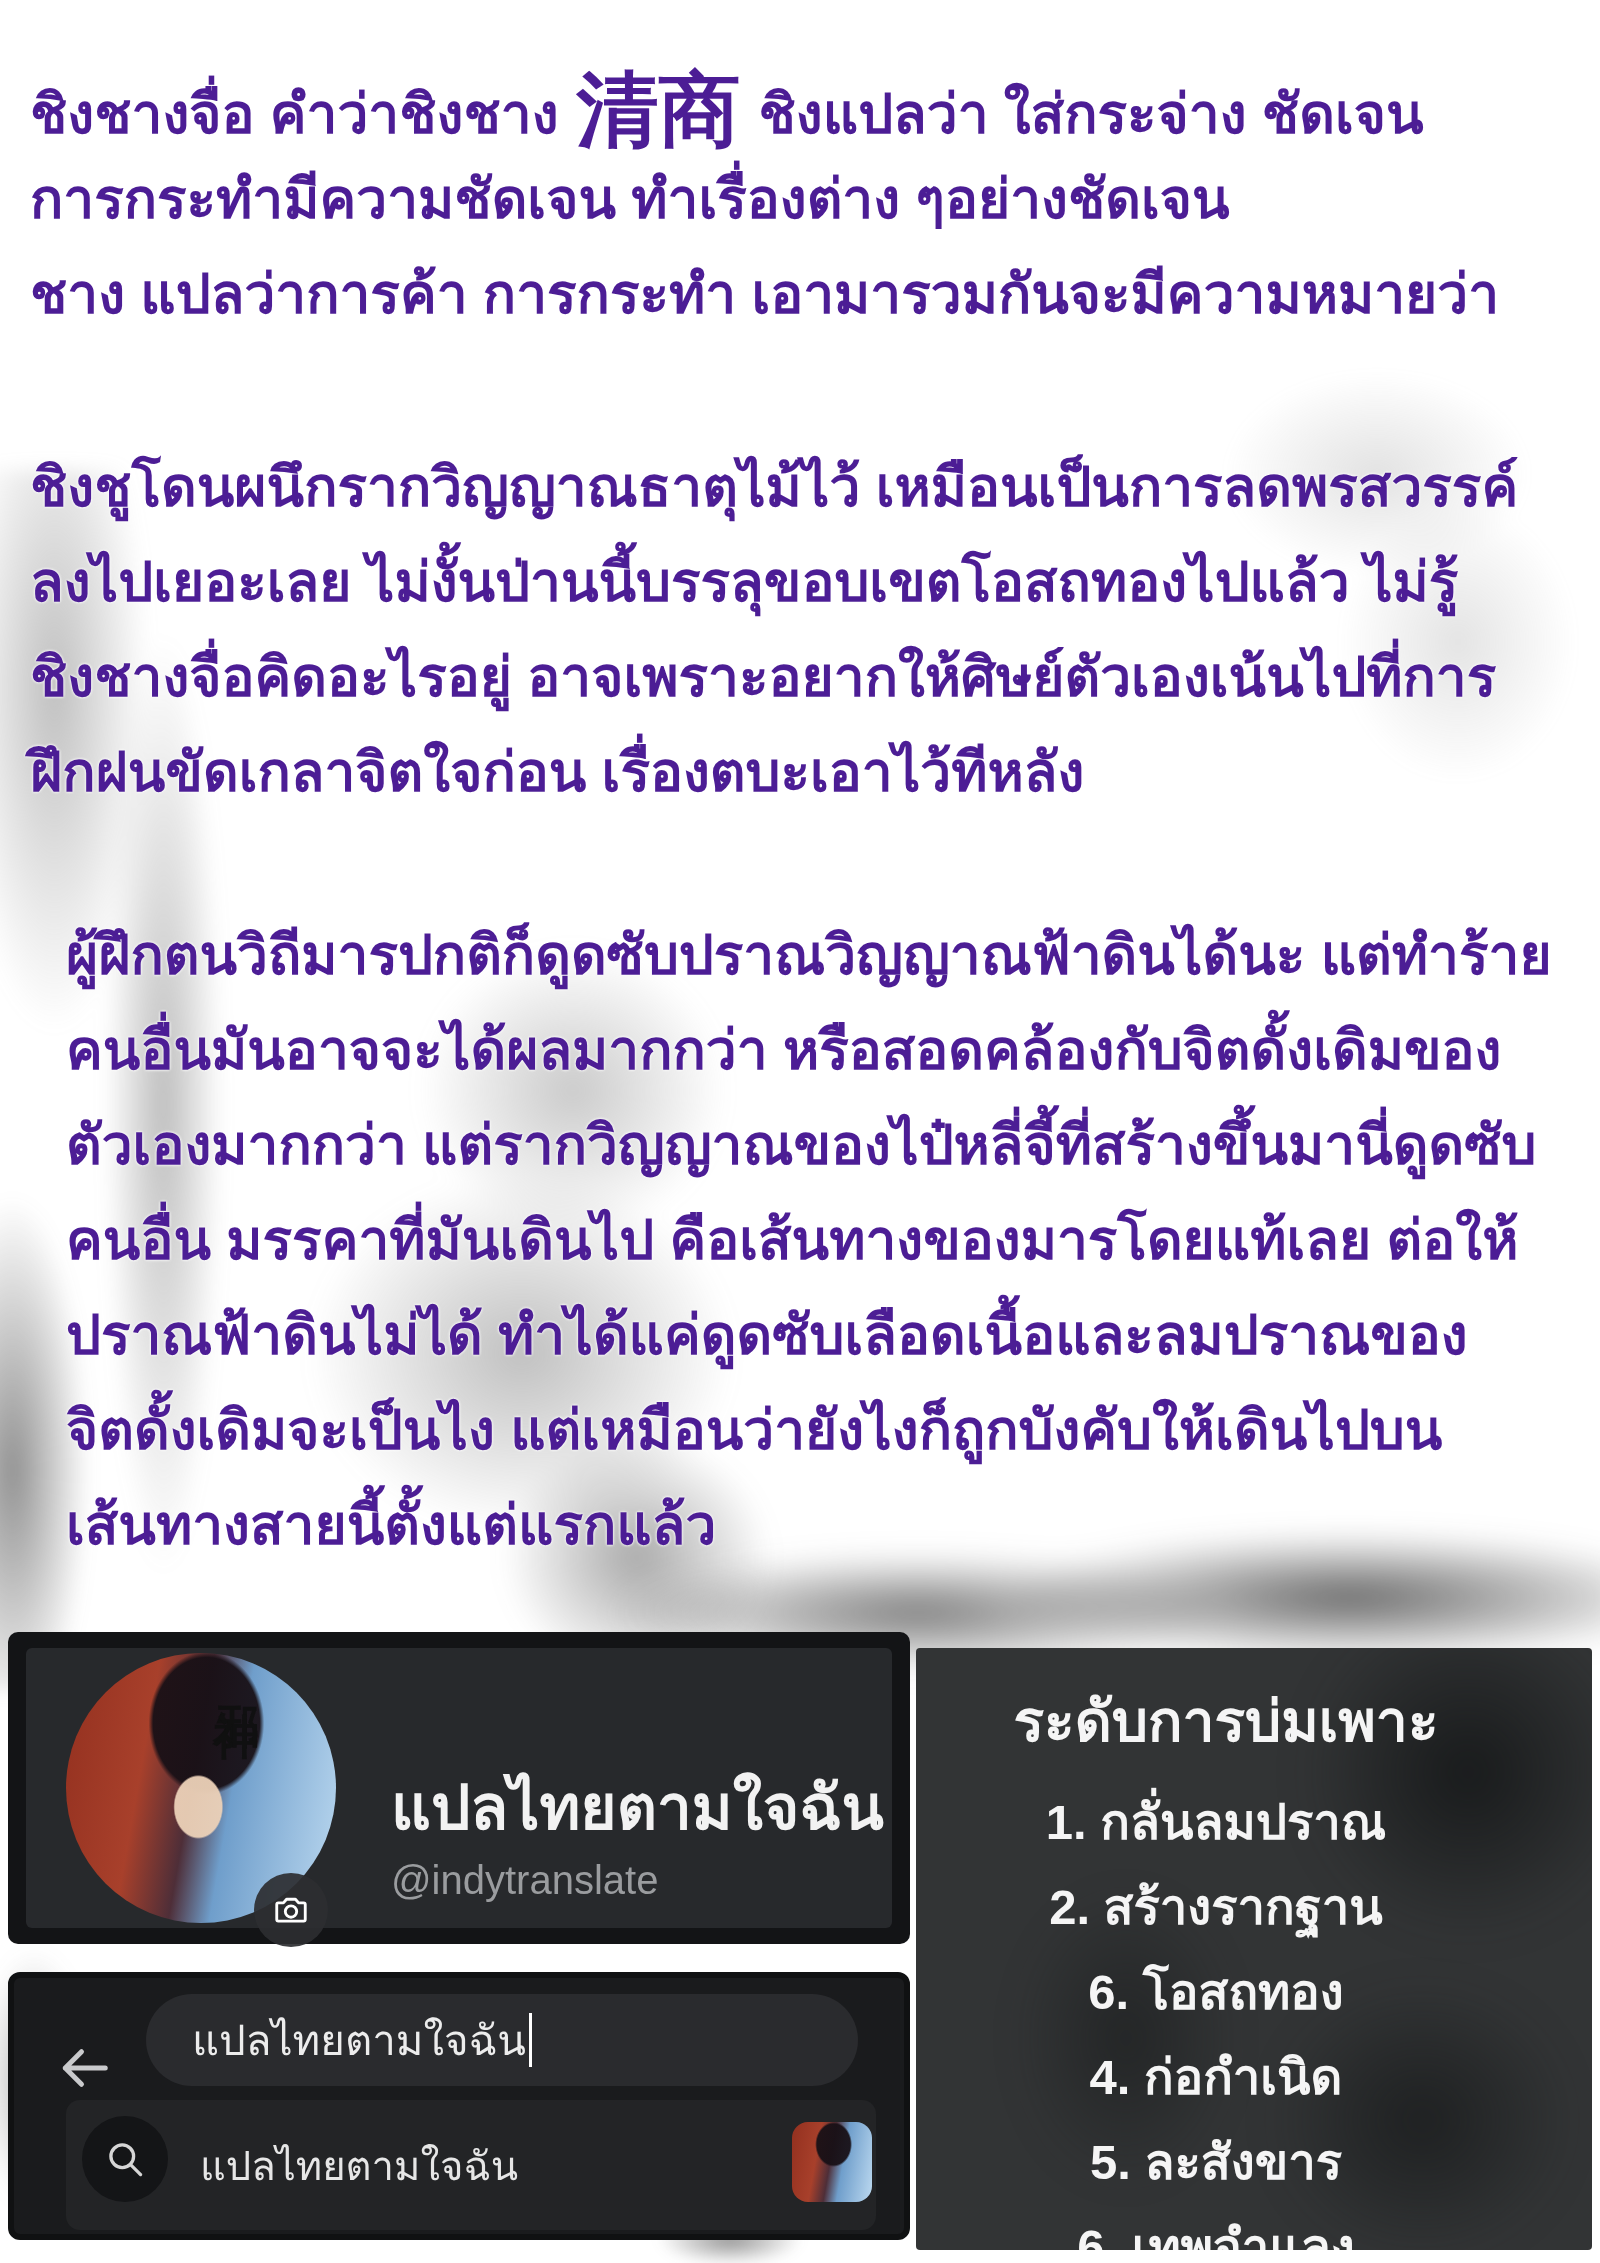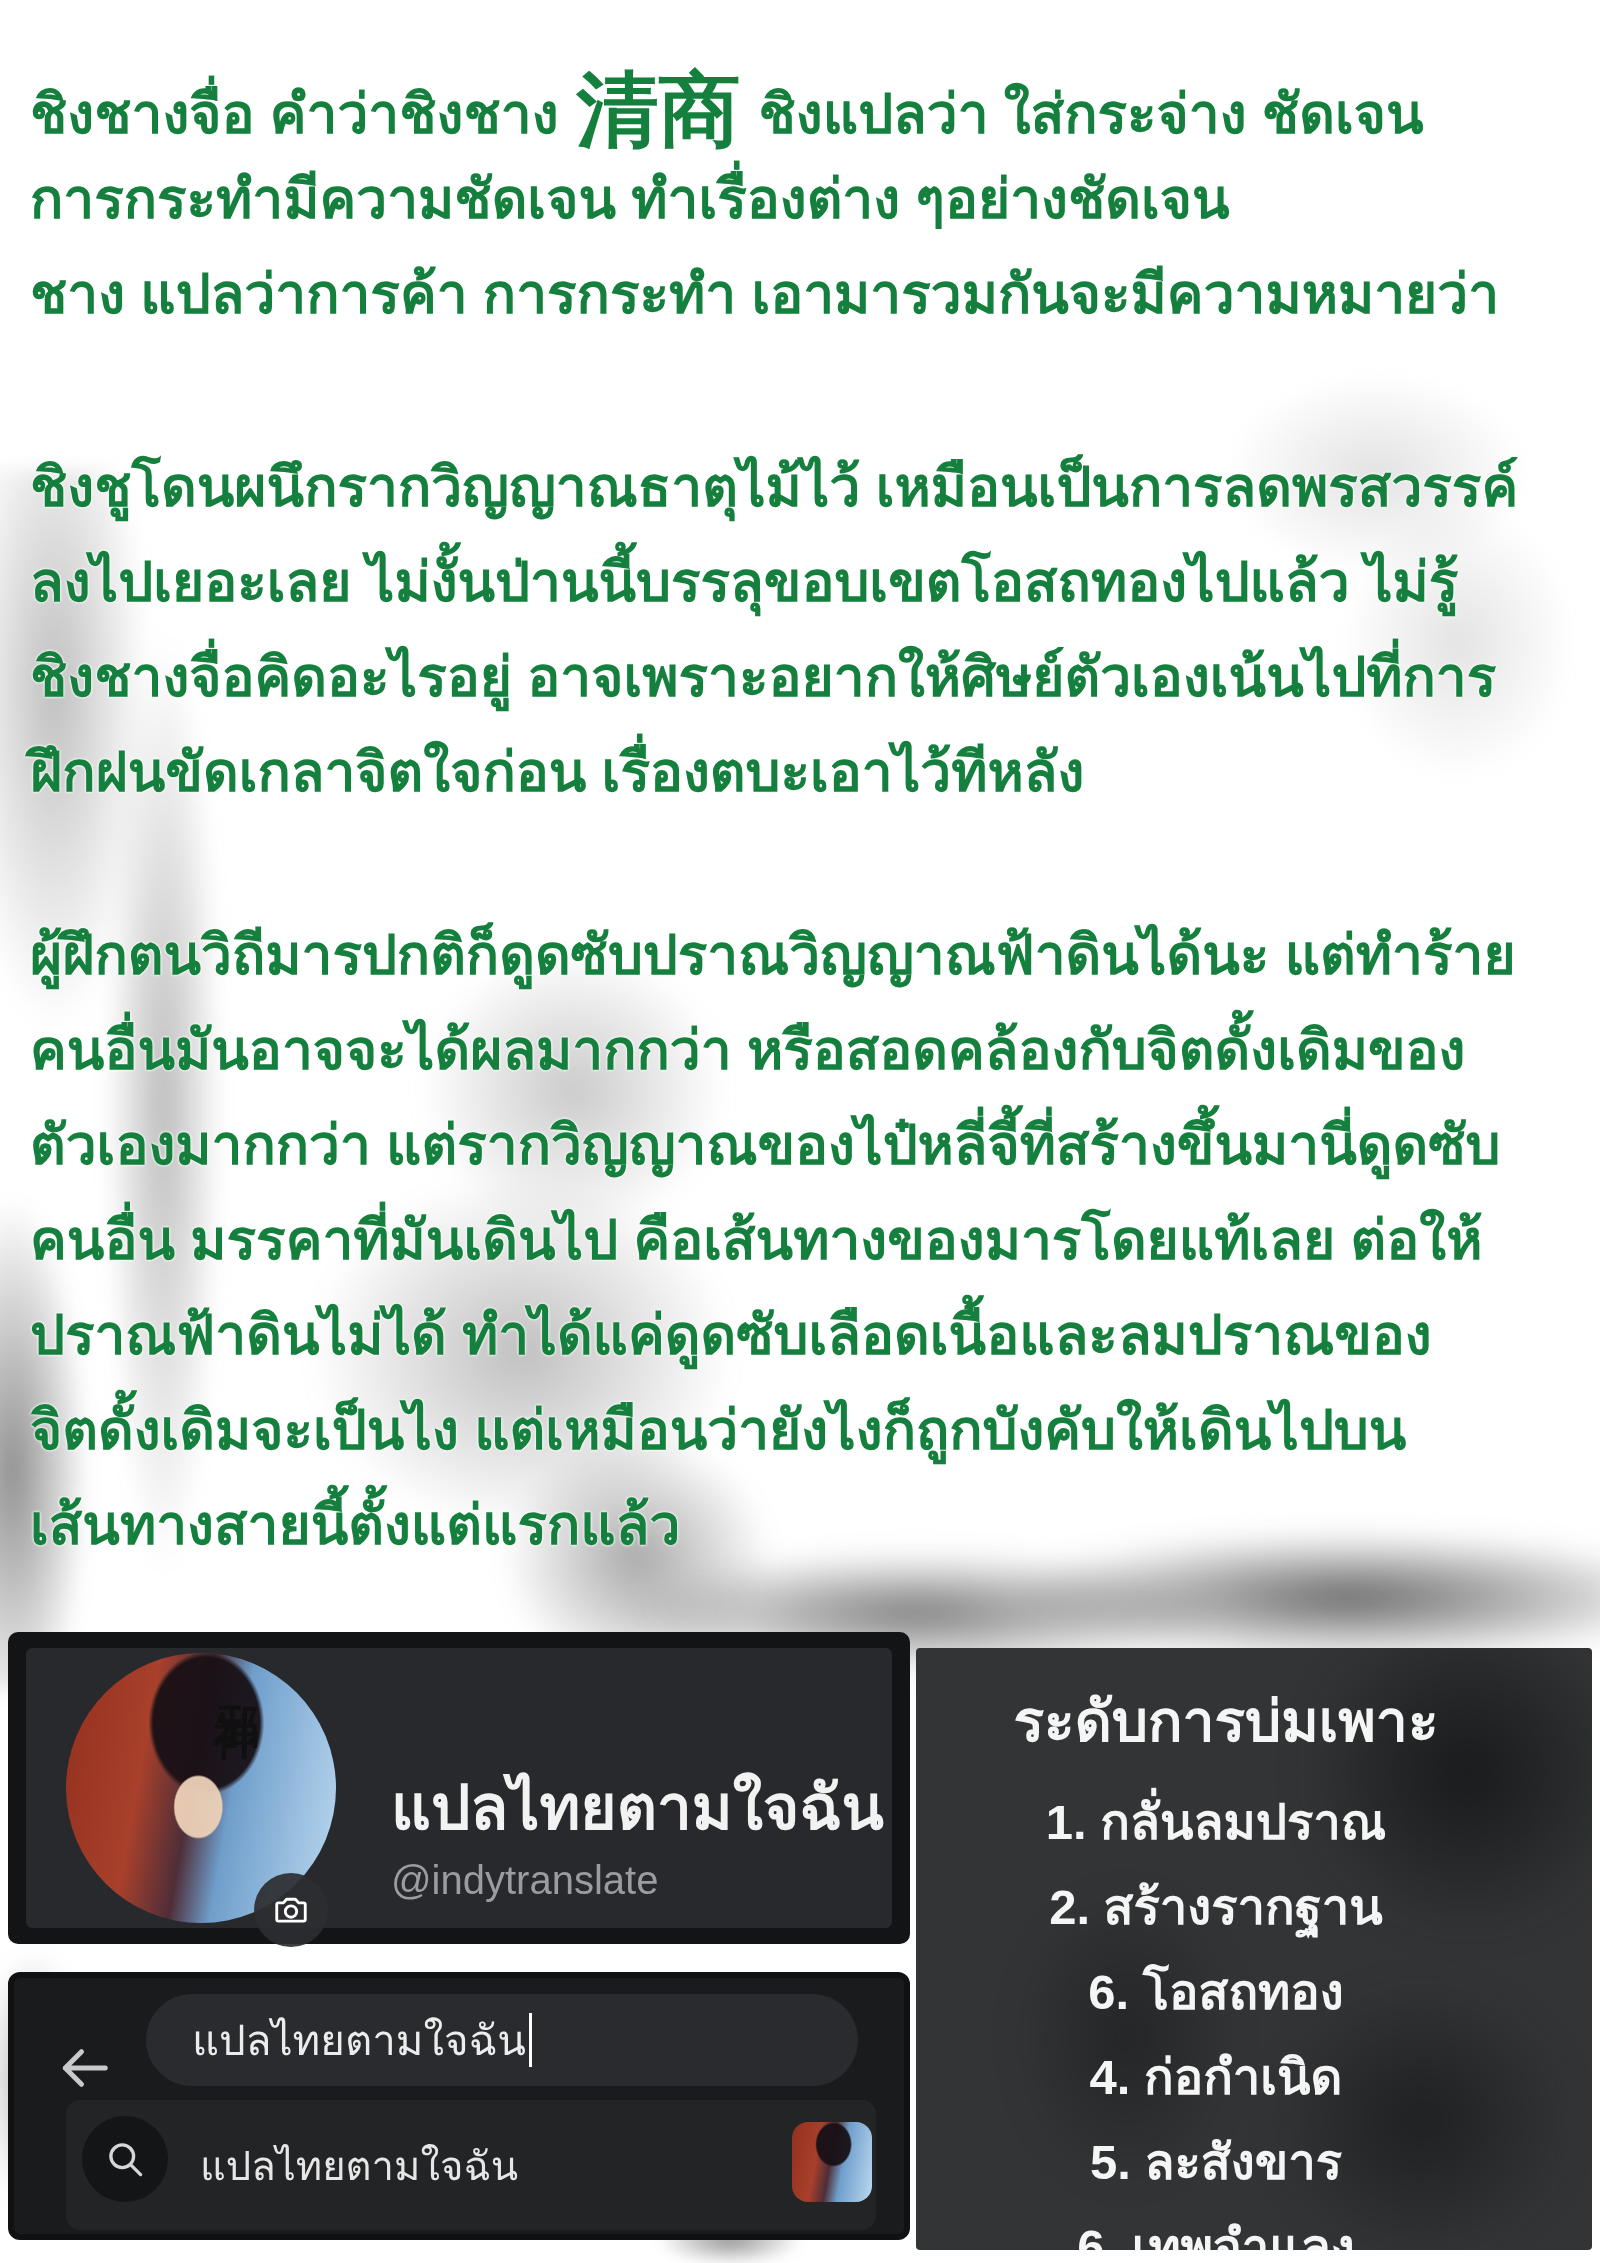--- a/index.html
+++ b/index.html
@@ -25,29 +25,29 @@
   .ink-bottom-dark{left:540px;top:1530px;width:1080px;height:150px;filter:blur(14px);
     background:
       radial-gradient(ellipse 40% 55% at 35% 55%, rgba(55,55,55,.65), transparent 72%),
       radial-gradient(ellipse 45% 60% at 75% 45%, rgba(40,40,40,.7), transparent 72%);}
   .ink-bottom-left{left:-30px;top:1880px;width:160px;height:400px;filter:blur(10px);
     background:radial-gradient(ellipse 45% 45% at 40% 50%, rgba(80,80,80,.45), transparent 72%);}
   .ink-bottom-drip{left:600px;top:2210px;width:260px;height:60px;filter:blur(6px);
     background:radial-gradient(ellipse 40% 60% at 50% 50%, rgba(60,60,60,.55), transparent 70%);}
 
   
-  .para{position:absolute;left:30px;white-space:nowrap;color:#15803d;font-weight:700;
+  .para{position:absolute;left:30px;white-space:nowrap;color:#4c1d95;font-weight:700;
         font-size:55px;}
   .para .line{height:95px;line-height:95px;
         text-shadow:0 0 3px rgba(255,255,255,.9),0 0 3px rgba(255,255,255,.9);}
   .hanzi{font-size:82px;font-weight:700;margin:0 18px;position:relative;top:5px;
          font-family:"DejaVu Sans","Liberation Sans",sans-serif;}
   #para1{top:57px;}
   #para2{top:440px;}
-  #para3{top:908px;}
+  #para3{top:908px;margin-left:36px;}
 
   
   .profile-card{position:absolute;left:8px;top:1632px;width:902px;height:312px;
       background:#131416;border-radius:10px;}
   .profile-inner{position:absolute;left:18px;top:16px;right:18px;bottom:16px;
       background:#27292c;border-radius:6px;}
   .avatar{position:absolute;left:40px;top:5px;width:270px;height:270px;border-radius:50%;
       overflow:hidden;
       background:linear-gradient(100deg,#93301f 0%,#a8402b 30%,#4e2e38 47%,#6f9ecb 60%,#bcd9f0 100%);}
   .avatar::before{content:"";position:absolute;inset:0;

